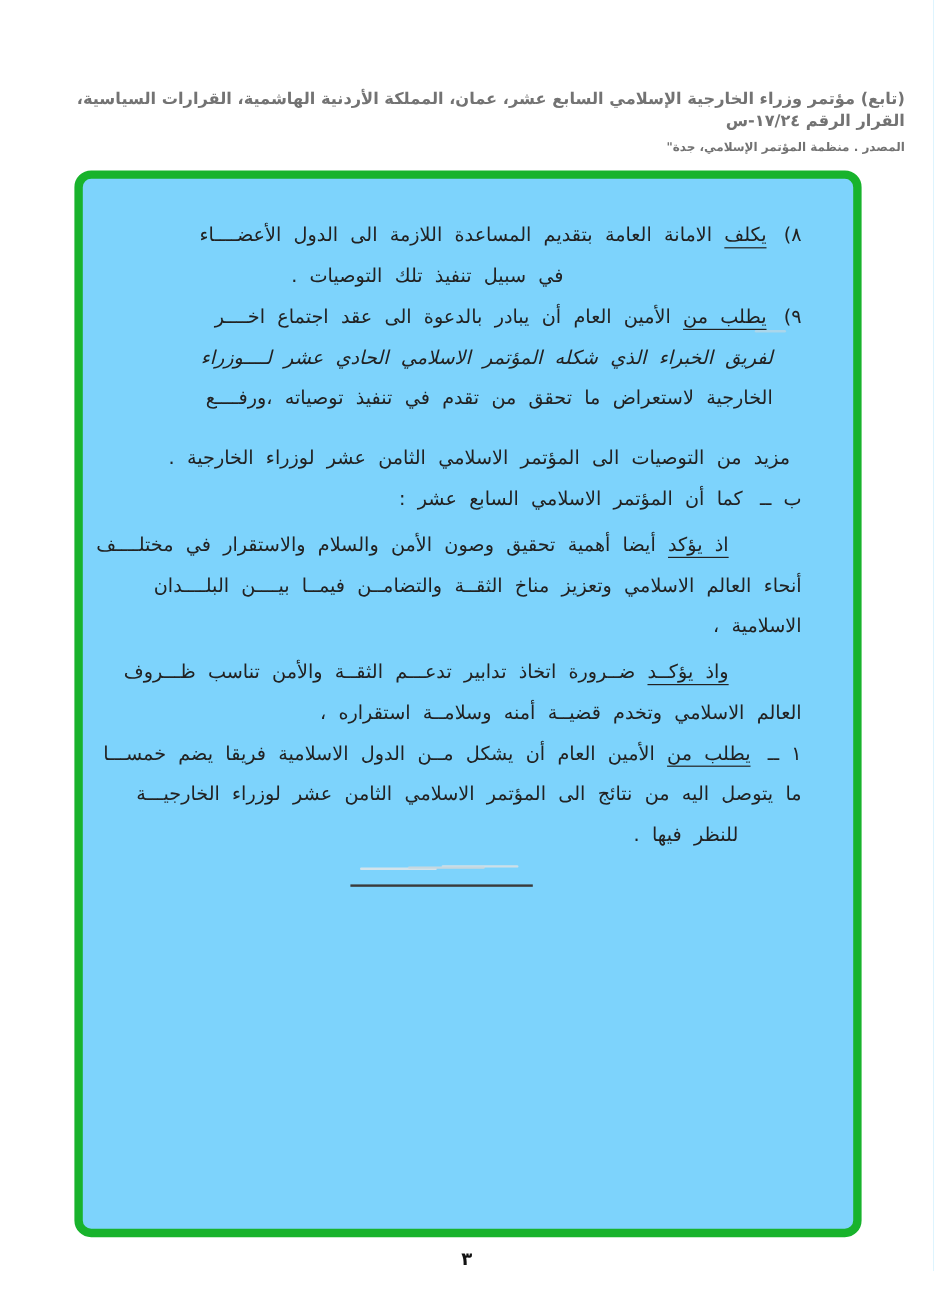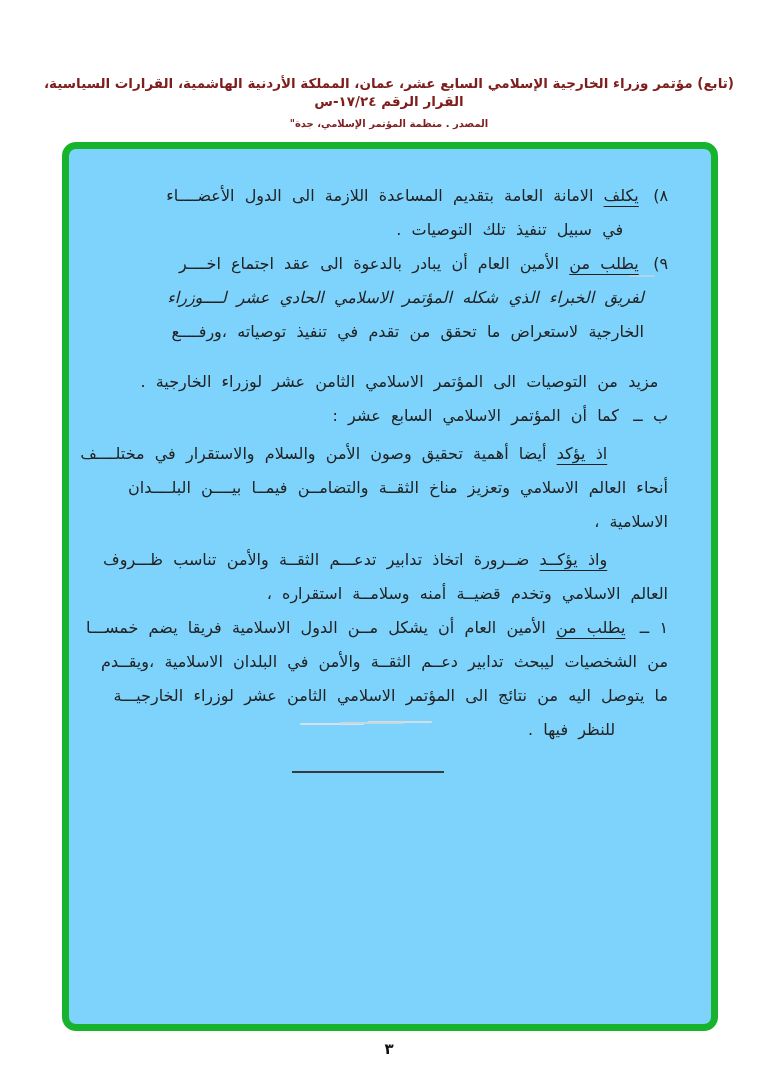--- a/index.html
+++ b/index.html
@@ -6,21 +6,21 @@
   body{
     width:778px;height:1092px;background:#ffffff;
     font-family:"DejaVu Sans","Liberation Sans",sans-serif;
     color:#1e1e1e;overflow:hidden;
   }
   .page{position:relative;width:778px;height:1092px;background:#fff;}
 
   
   .header{
     position:absolute;top:74px;left:24px;right:24px;
-    direction:rtl;text-align:center;color:#7f1d1d;
+    direction:rtl;text-align:right;color:#737373;
   }
   .header .l1{font-size:13.5px;font-weight:bold;letter-spacing:0;line-height:18px;}
   .header .l2{font-size:10px;font-weight:bold;margin-top:8px;}
 
   
   .frame{
     position:absolute;left:62px;top:142px;width:656px;height:889px;
     box-sizing:border-box;border:7px solid #18b32c;border-radius:14px;
     background:#7dd3fc;
   }
@@ -71,21 +71,21 @@
   <div class="header">
     <div class="l1">(تابع) مؤتمر وزراء الخارجية الإسلامي السابع عشر، عمان، المملكة الأردنية الهاشمية، القرارات السياسية، القرار الرقم ١٧/٢٤-س</div>
     <div class="l2">المصدر .   منظمة المؤتمر الإسلامي، جدة"</div>
   </div>
 
   <div class="frame">
     <div class="content">
 
       <div class="block t-numbered-item">
           <div class="line"><span class="marker">٨)</span><span class="u">يكلف</span><span> الامانة العامة بتقديم المساعدة اللازمة الى الدول الأعضــــاء</span></div>
-          <div class="line" style="padding-right: 2.8em;"><span>في سبيل تنفيذ تلك التوصيات .</span></div>
+          <div class="line" style="padding-right: 2.8em; text-align: center;"><span>في سبيل تنفيذ تلك التوصيات .</span></div>
         </div>
         <div class="block t-numbered-item">
           <div class="line"><span class="marker">٩)</span><span class="u">يطلب من</span><span> الأمين العام أن يبادر بالدعوة الى عقد اجتماع اخــــر</span></div>
           <div class="line" style="padding-right: 1.5em; font-style: italic;"><span>لفريق الخبراء الذي شكله المؤتمر الاسلامي الحادي عشر لــــوزراء</span></div>
           <div class="line" style="padding-right: 1.5em;"><span>الخارجية لاستعراض ما تحقق من تقدم في تنفيذ توصياته ،ورفــــع</span></div>
           <div class="line" style="padding-right: 0.6em; margin-top: 16px;"><span>مزيد من التوصيات الى المؤتمر الاسلامي الثامن عشر لوزراء الخارجية .</span></div>
         </div>
         <div class="block t-section-label">
           <div class="line"><span class="marker">ب ــ</span><span>كما أن المؤتمر الاسلامي السابع عشر :</span></div>
         </div>
@@ -93,21 +93,20 @@
           <div class="line" style="padding-right: 3.8em;"><span class="u">اذ يؤكد</span><span> أيضا أهمية تحقيق وصون الأمن والسلام والاستقرار في مختلــــف</span></div>
           <div class="line"><span>أنحاء العالم الاسلامي وتعزيز مناخ الثقــة والتضامــن فيمــا بيــــن البلــــدان</span></div>
           <div class="line"><span>الاسلامية ،</span></div>
         </div>
         <div class="block t-paragraph">
           <div class="line" style="padding-right: 3.8em;"><span class="u">واذ يؤكــد</span><span> ضــرورة اتخاذ تدابير تدعـــم الثقــة والأمن تناسب ظـــروف</span></div>
           <div class="line"><span>العالم الاسلامي وتخدم قضيــة أمنه وسلامــة استقراره ،</span></div>
         </div>
         <div class="block t-numbered-item">
           <div class="line"><span class="marker">١ ــ</span><span class="u">يطلب من</span><span> الأمين العام أن يشكل مــن الدول الاسلامية فريقا يضم خمســـا</span></div>
-          <div class="line"><span>من الشخصيات ليبحث تدابير دعــم الثقــة والأمن في البلدان الاسلامية ،ويقــدم</span></div>
           <div class="line"><span>ما يتوصل اليه من نتائج الى المؤتمر الاسلامي الثامن عشر لوزراء الخارجيـــة</span></div>
           <div class="line" style="padding-right: 3.3em;"><span>للنظر فيها .</span></div>
         </div>
         <div class="divider"></div>
     </div>
     <div class="artifact a2"></div>
   </div>
 
   <div class="artifact a1" style="left:340px;top:722px;"></div>
 

